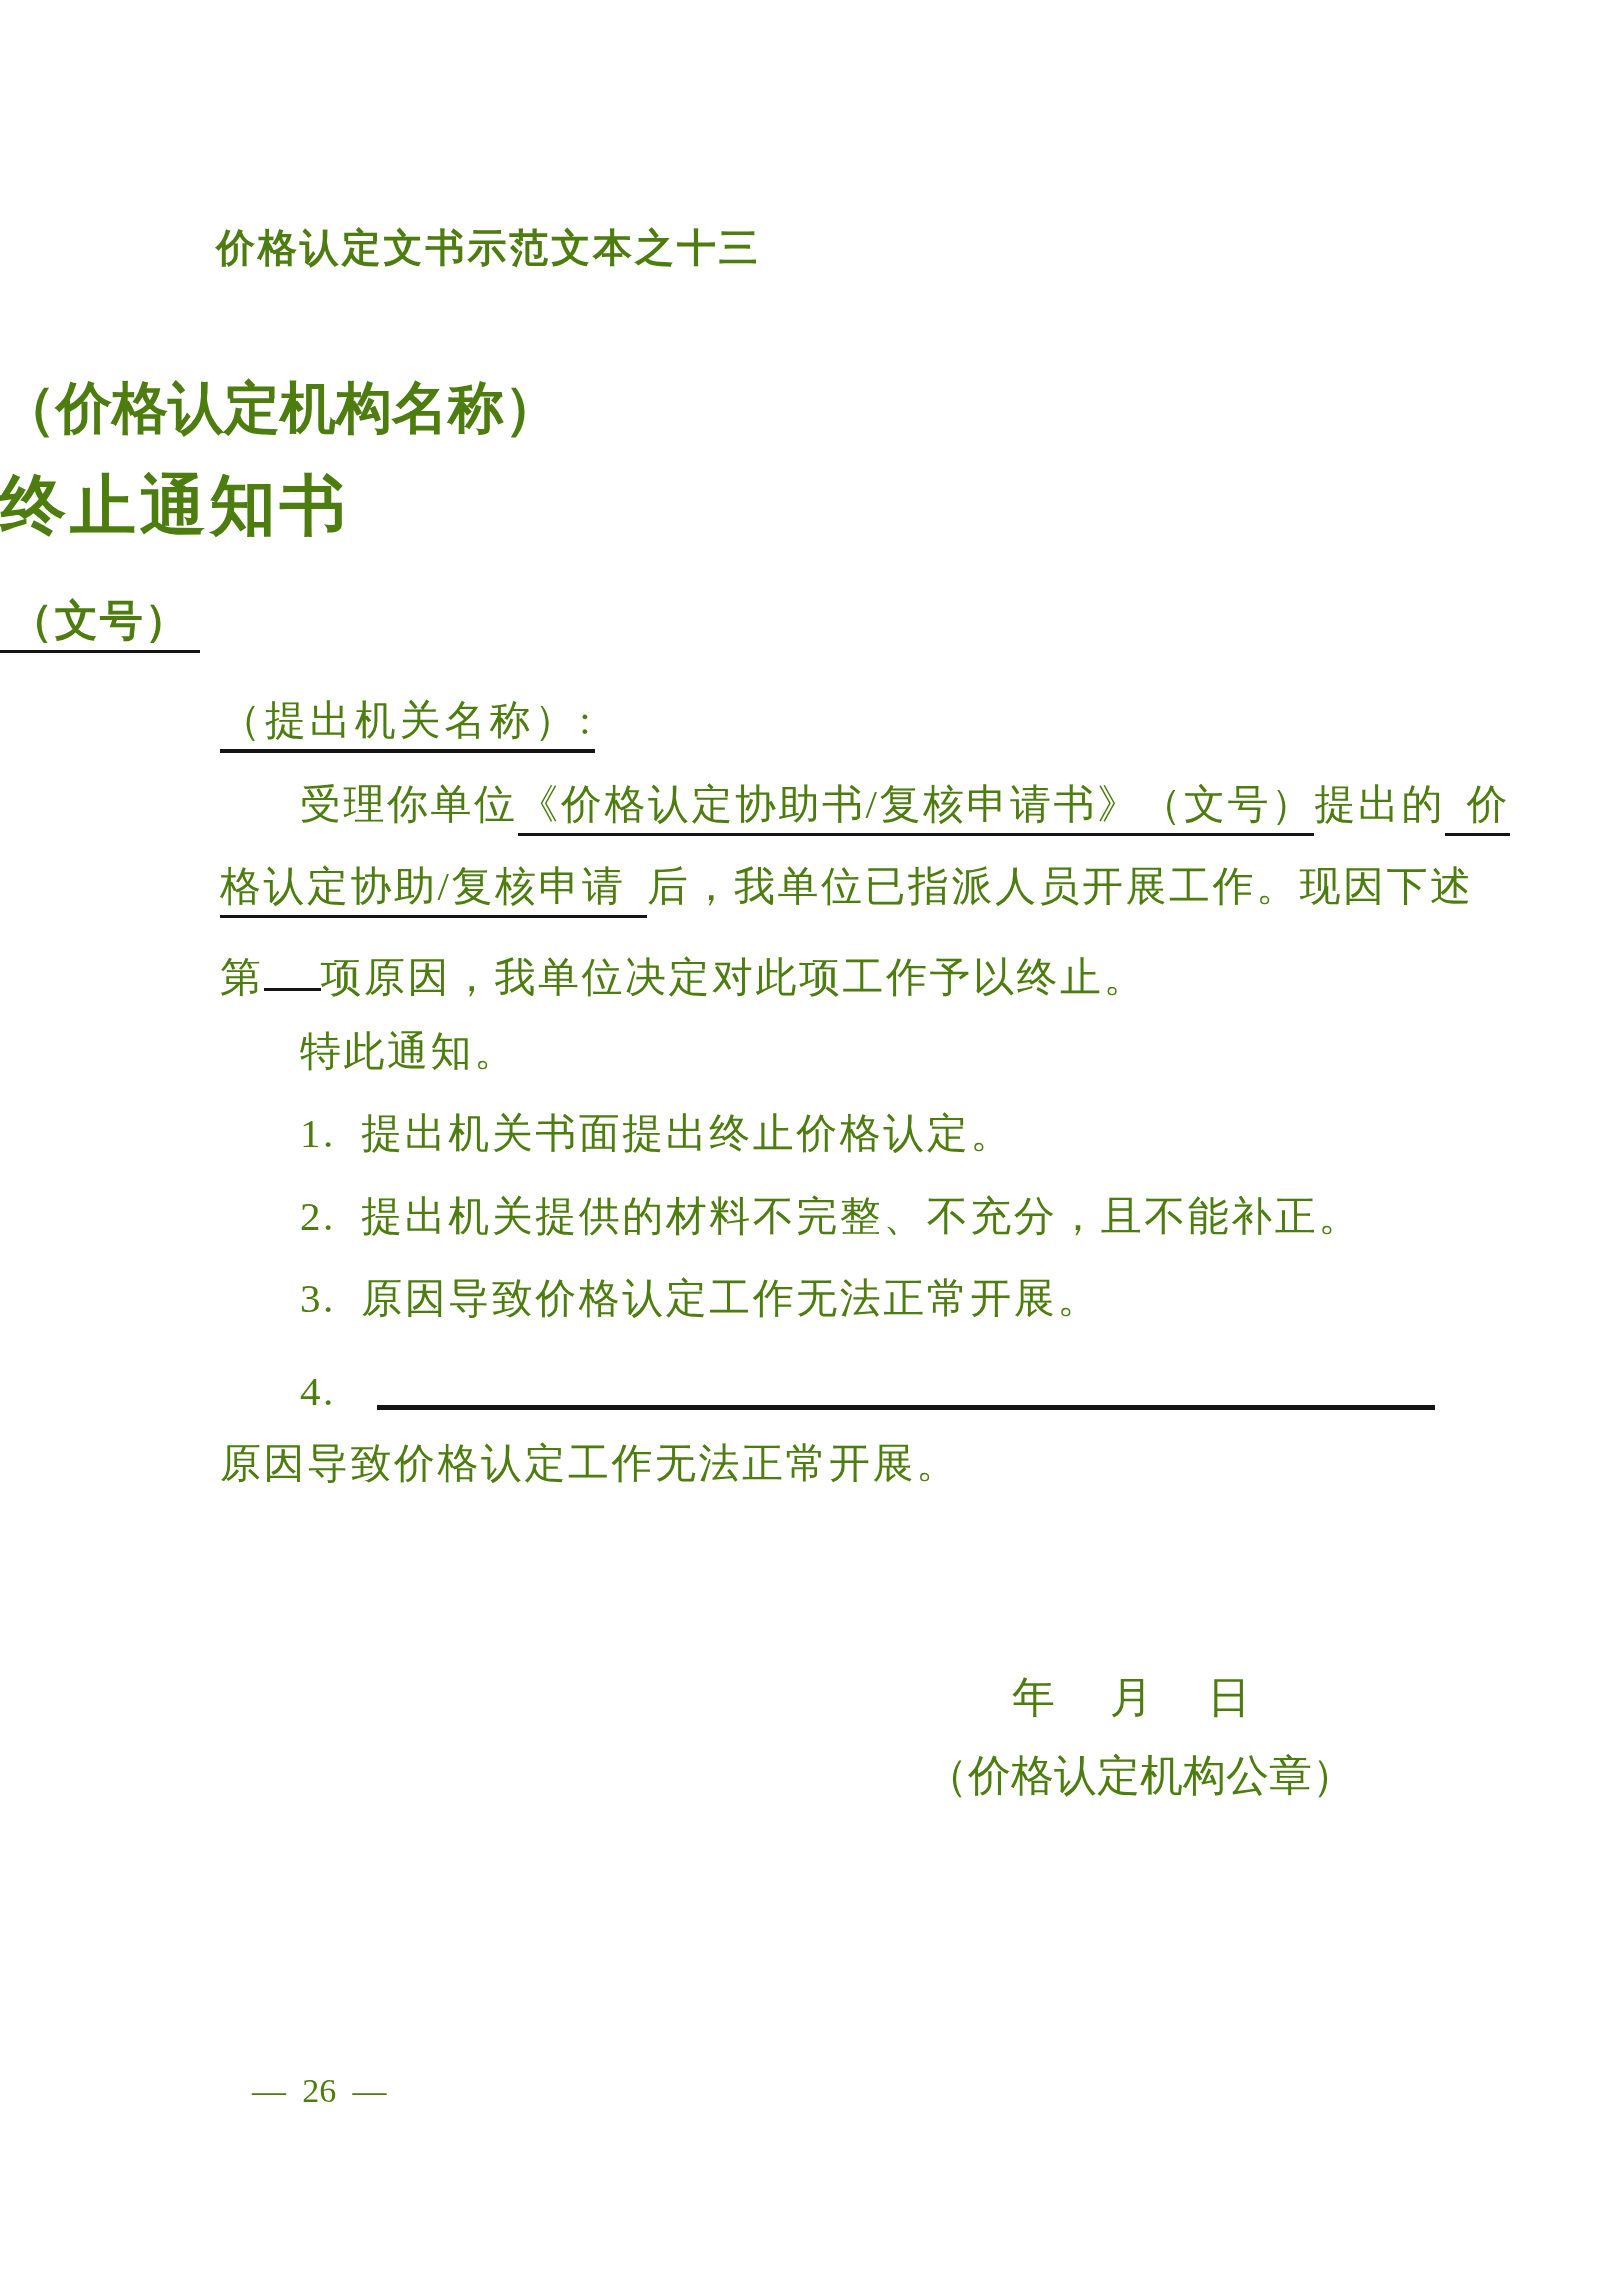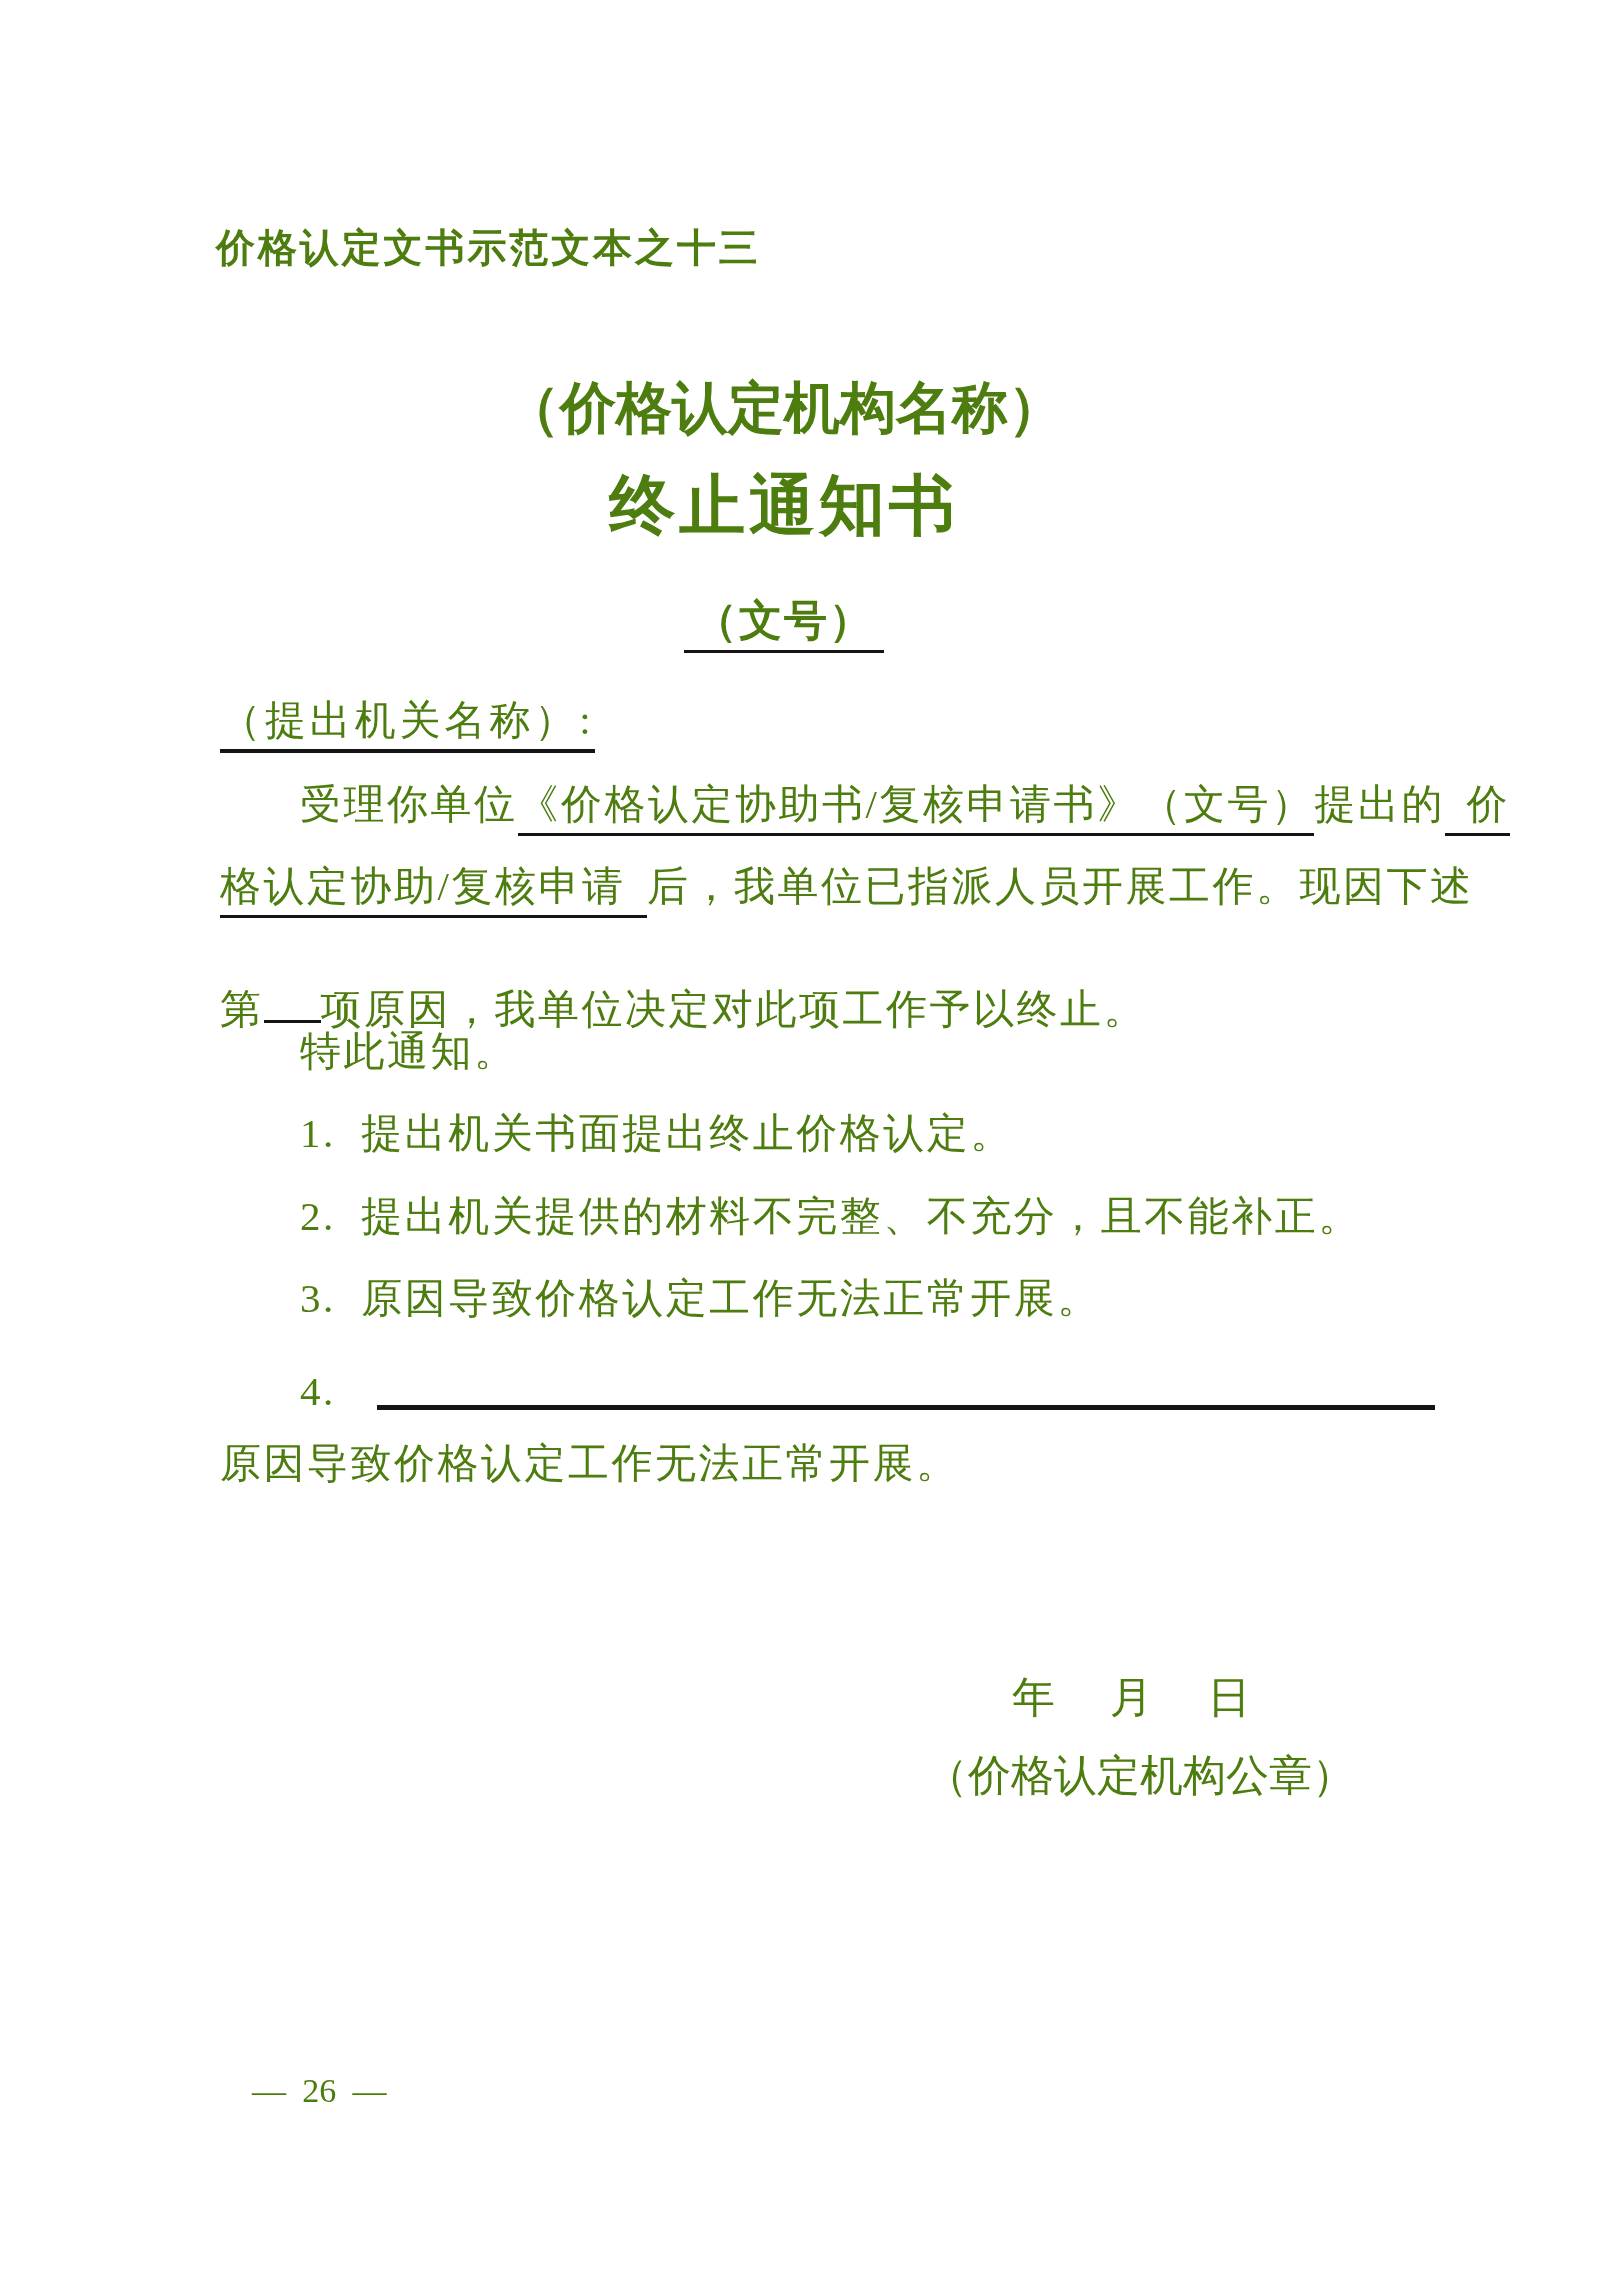--- a/index.html
+++ b/index.html
@@ -16,21 +16,21 @@
     left:216px;top:228px;
     font-family:"Liberation Sans","DejaVu Sans",sans-serif;
     font-weight:bold;
     font-size:39px;
     letter-spacing:2.9px;
     line-height:1;
     white-space:nowrap;
   }
   .title-line{
     left:0;width:1568px;
-    text-align:center;
+    text-align:left;
     font-weight:bold;
     line-height:1;
     white-space:nowrap;
   }
   .title-org{top:380px;font-size:56px;letter-spacing:0px;}
   .title-doc{top:473px;font-size:66px;letter-spacing:3.9px;}
   .title-no-wrap{top:551px;font-size:43px;}
   .title-no-wrap .u-title{
     display:inline-block;
     border-bottom:3.9px solid #141414;
@@ -116,21 +116,21 @@
   </div>
 
   <div class="abs bodyline salutation-line">
     <span class="u-sal">（提出机关名称）:</span>
   </div>
 
   <div class="abs bodyline" style="top:866px;">
     <span class="u u-trail">格认定协助/复核申请</span><span>后，我单位已指派人员开展工作。现因下述</span>
   </div>
 
-  <div class="abs bodyline" style="top:949px;margin-top:32px;">
+  <div class="abs bodyline" style="top:949px;">
     <span>第</span><span class="blank-short"></span><span>项原因，我单位决定对此项工作予以终止。</span>
   </div>
 
   <div class="abs bodyline" style="top:1031px;">
     <span class="ind"></span><span>特此通知。</span>
   </div>
 
   <div class="abs bodyline itemline" style="top:1113px;">
     <span class="ind"></span><span class="item-no">1.</span><span>提出机关书面提出终止价格认定。</span>
   </div>

